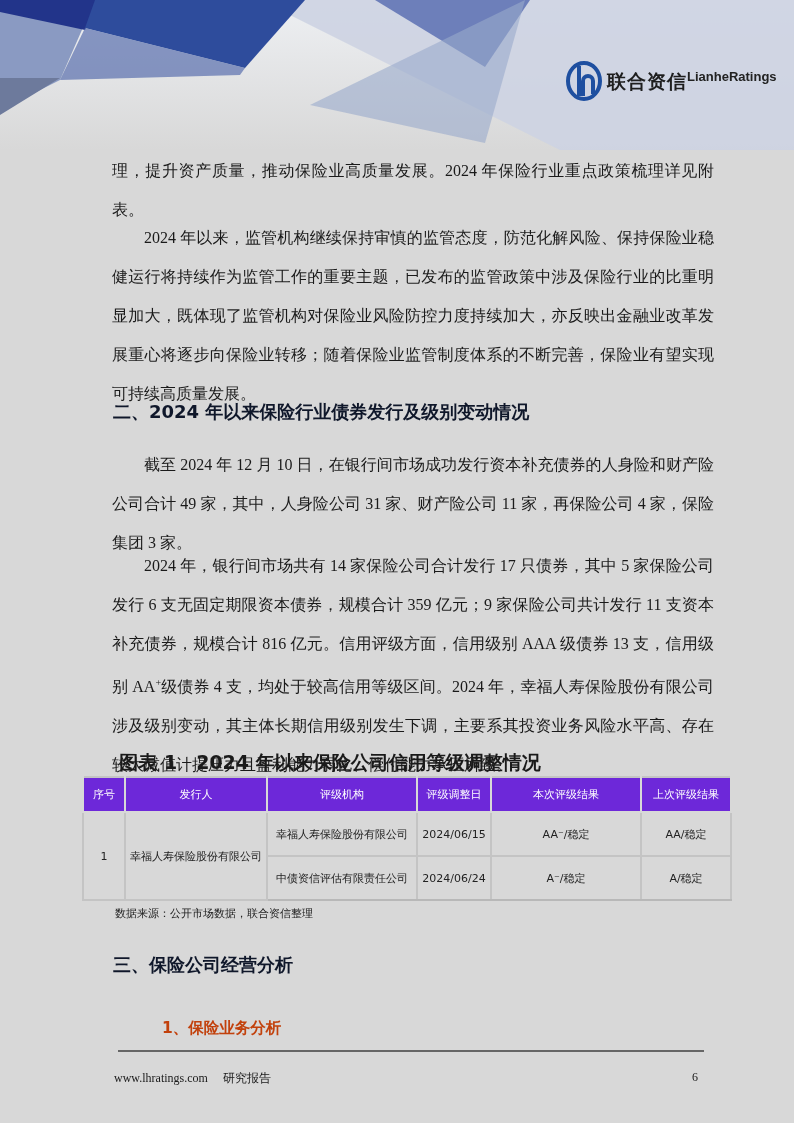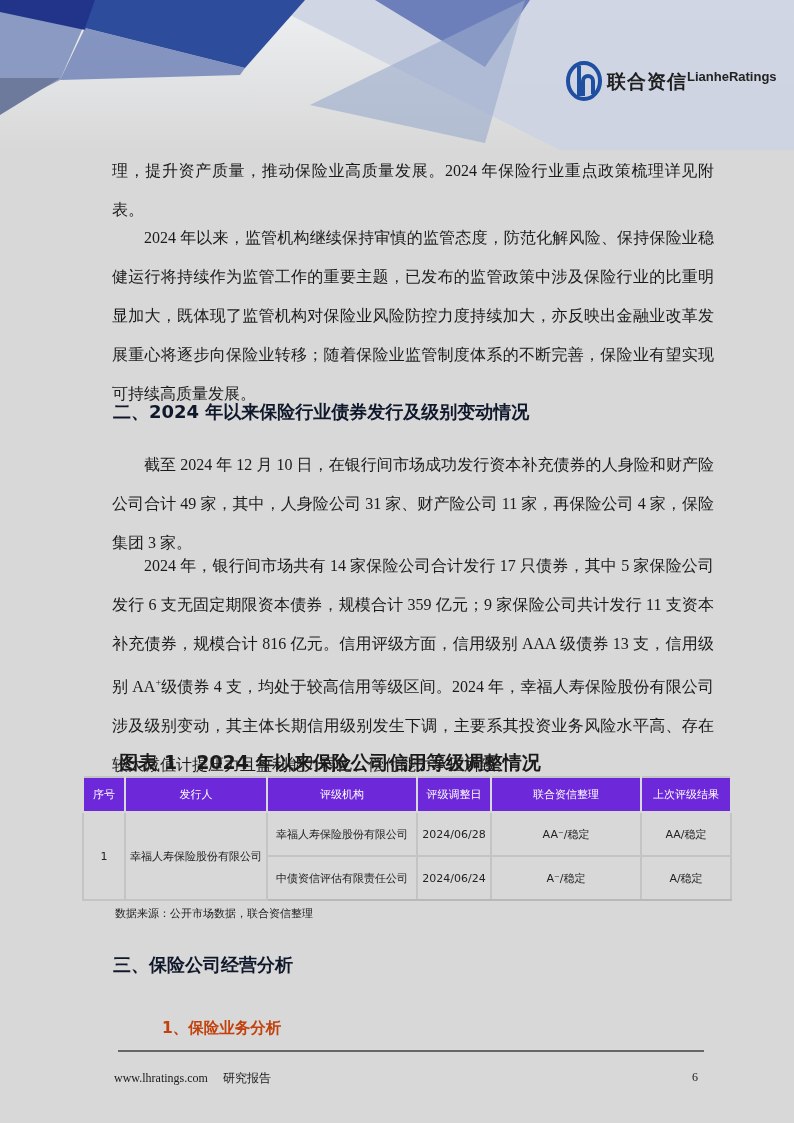--- a/index.html
+++ b/index.html
@@ -90,30 +90,30 @@
 
 <div class="caption">图表 1　2024 年以来保险公司信用等级调整情况</div>
 
 <table class="rating">
   <thead>
     <tr>
       <th style="width:38px;">序号</th>
       <th style="width:138px;">发行人</th>
       <th style="width:146px;">评级机构</th>
       <th style="width:70px;">评级调整日</th>
-      <th style="width:146px;">联合资信整理</th>
+      <th style="width:146px;">本次评级结果</th>
       <th>上次评级结果</th>
     </tr>
   </thead>
   <tbody>
     <tr>
       <td rowspan="2">1</td>
       <td rowspan="2">幸福人寿保险股份有限公司</td>
       <td>幸福人寿保险股份有限公司</td>
-      <td>2024/06/28</td>
+      <td>2024/06/15</td>
       <td>AA⁻/稳定</td>
       <td>AA/稳定</td>
     </tr>
     <tr>
       <td>中债资信评估有限责任公司</td>
       <td>2024/06/24</td>
       <td>A⁻/稳定</td>
       <td>A/稳定</td>
     </tr>
   </tbody>

